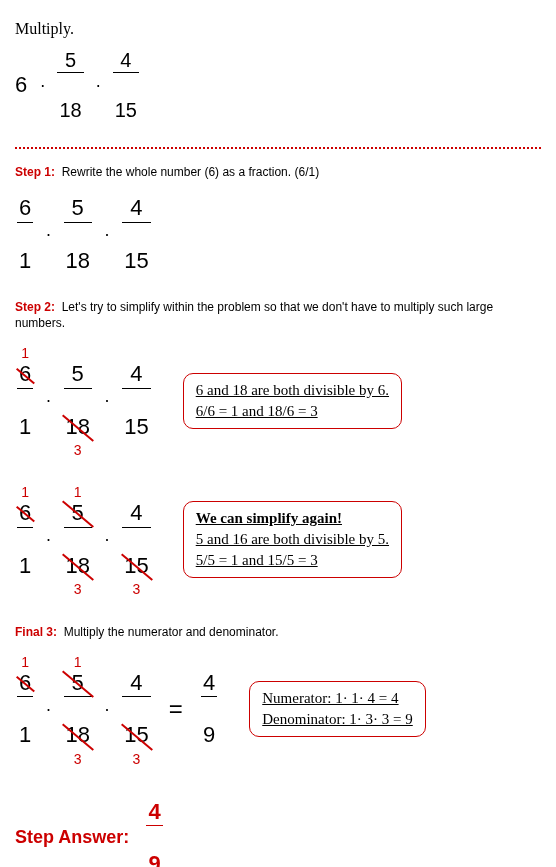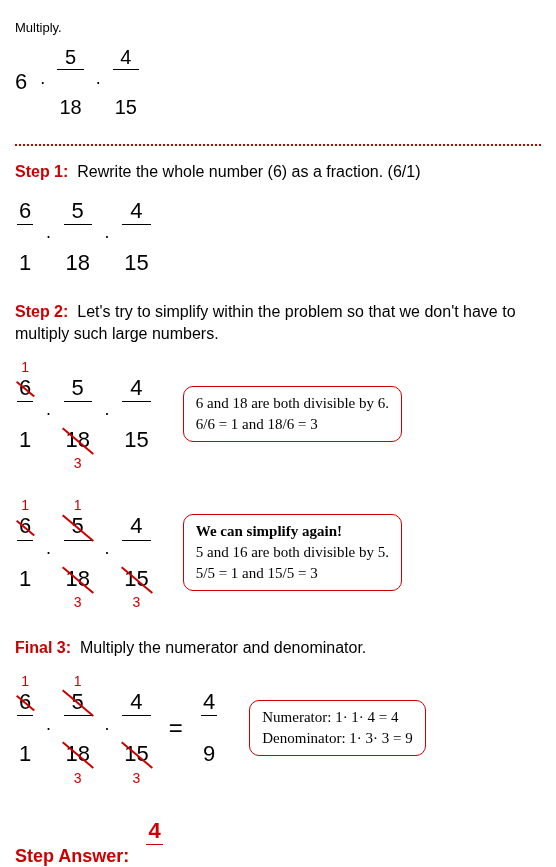--- a/index.html
+++ b/index.html
@@ -6,21 +6,22 @@
     margin: 0;
     padding: 20px 15px;
     font-family: Arial, Helvetica, sans-serif;
     font-size: 16px;
     color: #000;
     width: 556px;
     box-sizing: border-box;
     background: #fff;
   }
   .title {
-    font-size: 13px;
+    font-size: 16px;
+    font-family: Liberation Serif, serif;
   }
   .frac {
     display: inline-block;
     text-align: center;
     vertical-align: middle;
     margin: 0 2px;
     position: relative;
   }
   .frac .num {
     display: block;
@@ -56,33 +57,34 @@
   .dotted-divider {
     border: none;
     border-top: 2px dotted #cc0000;
     margin: 15px 0;
   }
   .step-label {
     font-weight: bold;
     color: #cc0000;
   }
   .step-text {
-    font-size: 16px;
+    font-size: 12px;
     margin: 15px 0 15px 0;
     line-height: 1.35;
   }
   .red-box {
     display: inline-block;
     border: 1px solid #cc0000;
     border-radius: 10px;
     padding: 6px 12px;
     font-family: "Times New Roman", serif;
     font-size: 15px;
     vertical-align: middle;
     line-height: 1.4;
+    text-decoration: underline;
   }
   .row {
     display: flex;
     align-items: center;
     gap: 30px;
     margin-bottom: 30px;
   }
   .cancel-wrap {
     position: relative;
     display: inline-block;

